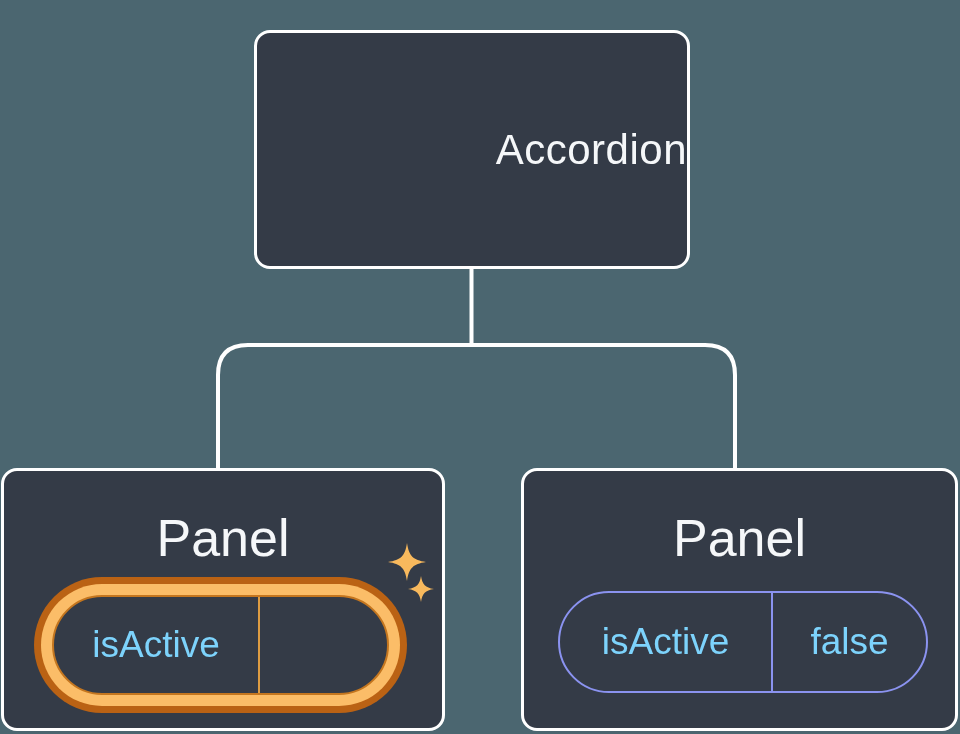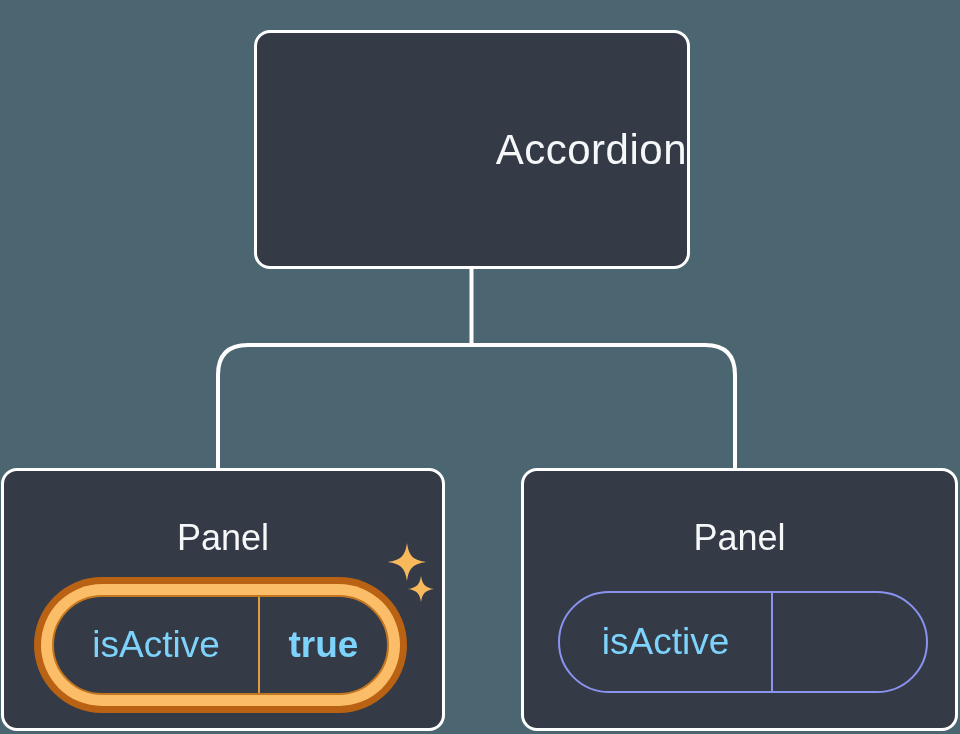--- a/index.html
+++ b/index.html
@@ -18,21 +18,21 @@
     left:254px; top:3px; width:436px; height:239px;
     display:flex; align-items:center; justify-content:flex-end;margin-top:27px;
   }
   .node-title {
     color:#F5F7F9; font-size:42px; font-weight:500; letter-spacing:0.5px;
   }
   .panel-left  { left:1px;   top:468px; width:444px; height:263px; }
   .panel-right { left:521px; top:468px; width:437px; height:263px; }
   .panel-title {
     position:absolute; top:47px; left:0; width:100%; text-align:center;
-    color:#F5F7F9; font-size:36px; font-weight:500; line-height:40px;
+    color:#F5F7F9; font-size:52px; font-weight:500; line-height:40px;
   }
 
   
   .pill-wrap {
     position:absolute; left:30px; top:106px; width:373px; height:136px;
     box-sizing:border-box; border-radius:68px; background:#BA6214; padding:7px;
   }
   .pill-mid {
     width:100%; height:100%; box-sizing:border-box;
     border-radius:61px; background:#FBBD68; padding:11px;
@@ -79,32 +79,32 @@
   </div>
 
   <div class="node panel-left">
     <div class="panel-title">Panel</div>
 
     <div class="pill-wrap">
       <div class="pill-mid">
         <div class="pill-inner">
           <div class="pill-cell cell-fixed-hl">isActive</div>
           <div class="divider-hl"></div>
-          <div class="pill-cell cell-flex bold">true</div>
         </div>
       </div>
     </div>
   </div>
 
   <div class="node panel-right">
     <div class="panel-title">Panel</div>
 
     <div class="pill-plain">
       <div class="pill-cell cell-fixed-pl">isActive</div>
       <div class="divider-pl"></div>
+      <div class="pill-cell cell-flex">false</div>
     </div>
   </div>
 
   <svg class="sparkle sparkle-big" width="38" height="38" viewBox="0 0 38 38">
     <path d="M19 0 C21 13, 25 17, 38 19 C25 21, 21 25, 19 38 C17 25, 13 21, 0 19 C13 17, 17 13, 19 0 Z" fill="#F8B95D"></path>
   </svg>
   <svg class="sparkle sparkle-small" width="26" height="26" viewBox="0 0 26 26">
     <path d="M13 0 C14.4 8.8, 17.2 11.6, 26 13 C17.2 14.4, 14.4 17.2, 13 26 C11.6 17.2, 8.8 14.4, 0 13 C8.8 11.6, 11.6 8.8, 13 0 Z" fill="#F8B95D"></path>
   </svg>
 

